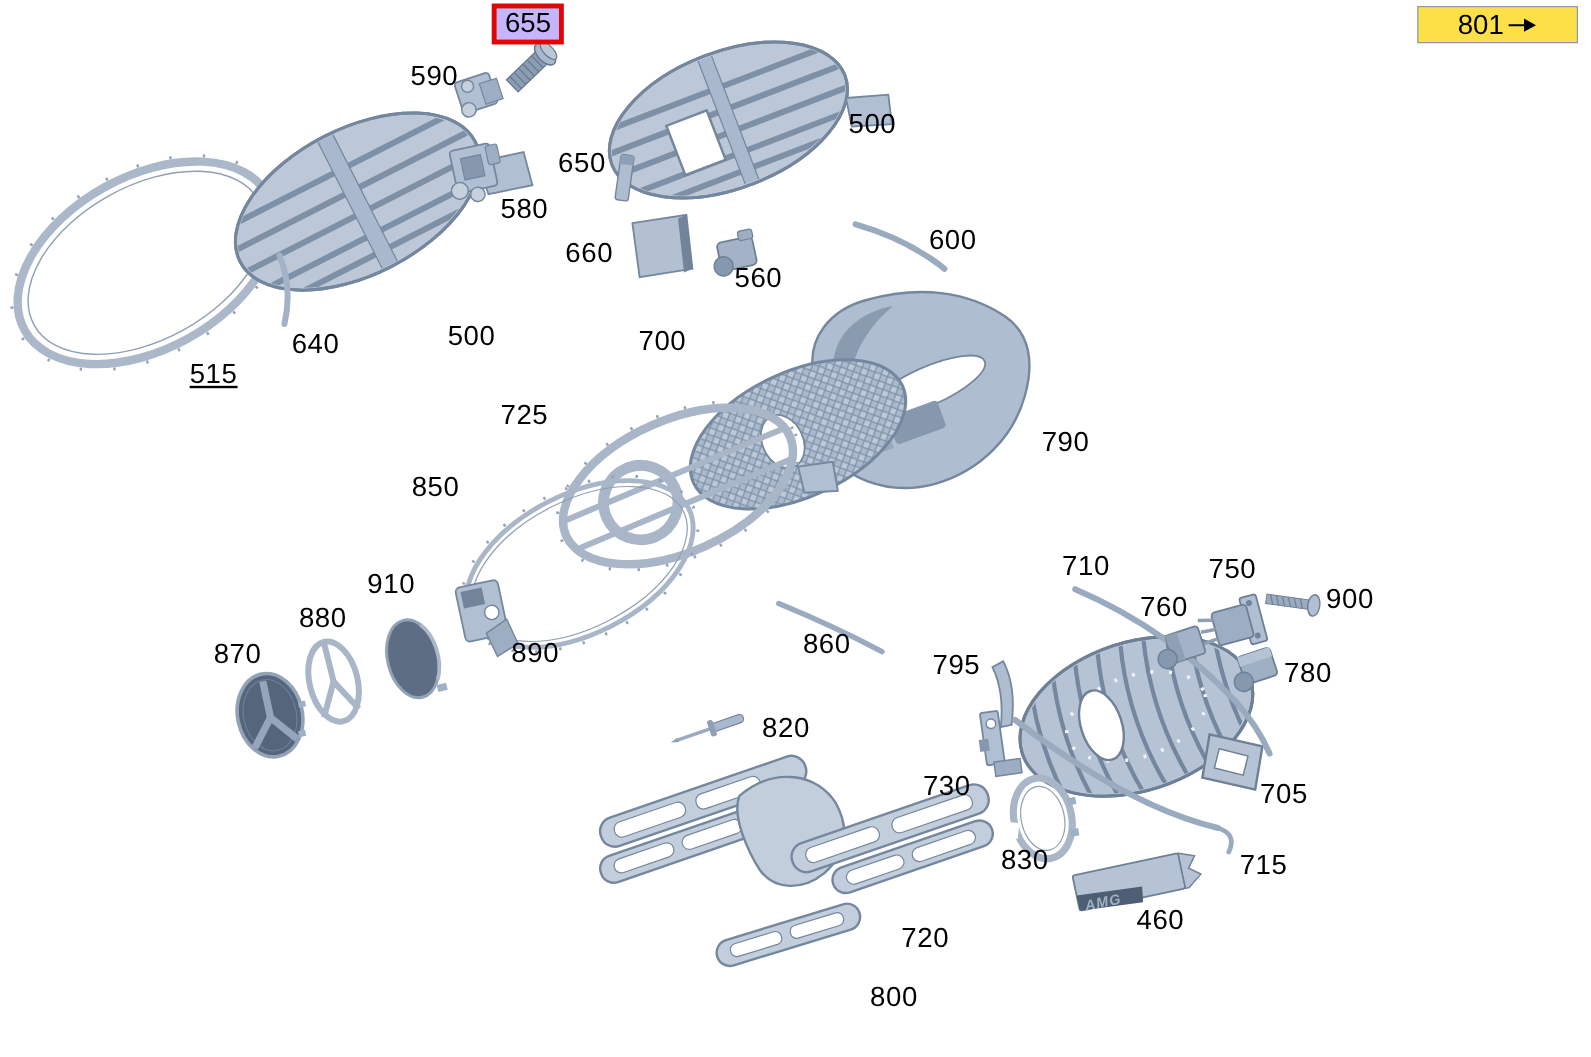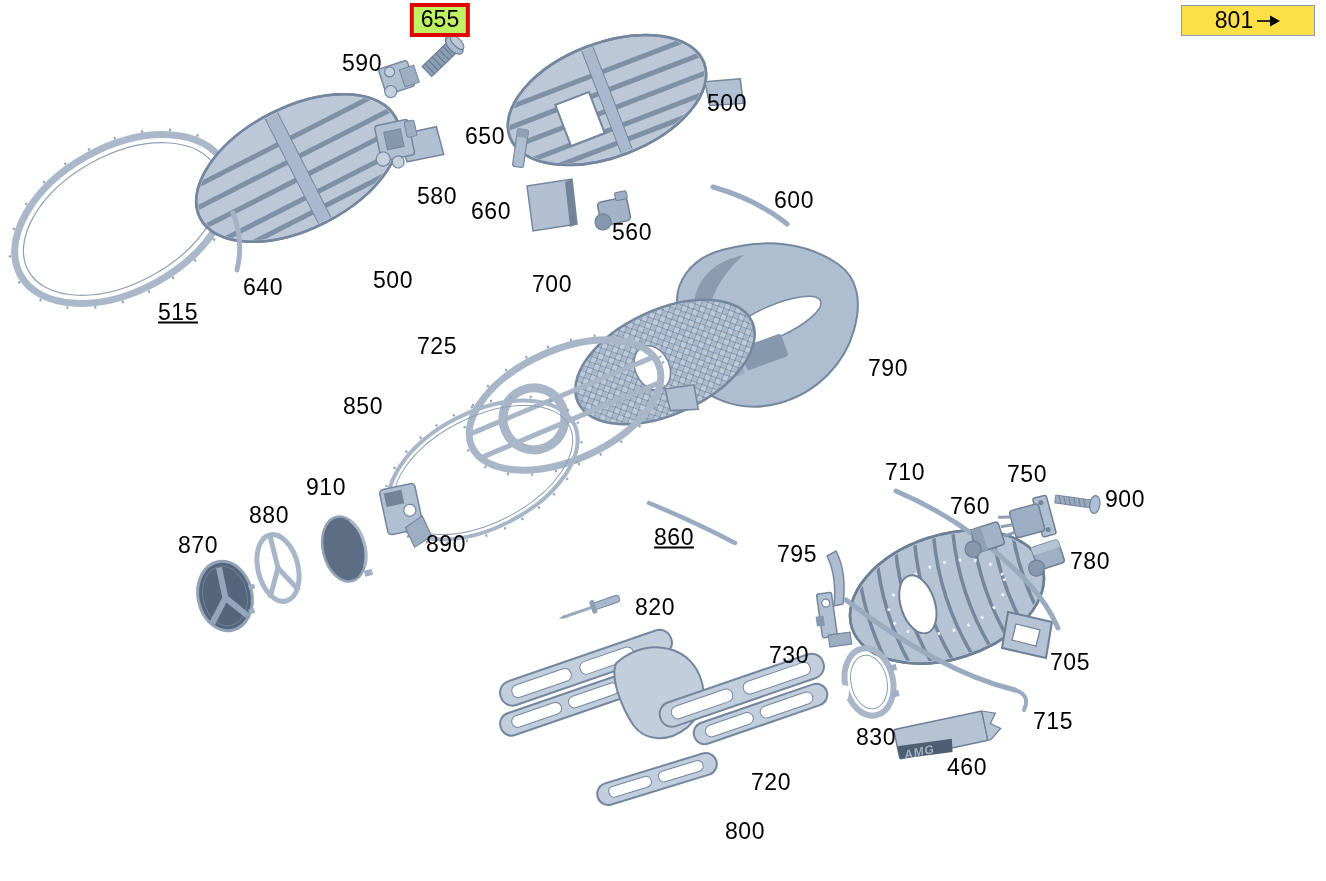--- a/index.html
+++ b/index.html
@@ -18,21 +18,21 @@
     color:#000;
     white-space:nowrap;
     letter-spacing:0.5px;
     line-height:1;
     user-select:none;
   }
   .hl-box{
     position:absolute;
     transform:translate(-50%,-50%);
     border:4px solid #e10600;
-    background:#bef264;
+    background:#c4b5fd;
     padding:1px 7px 2px 7px;
     font-size:23px;
     color:#000;
     line-height:1;
   }
   .nav-box{
     position:absolute;
     left:1181px;top:5px;
     width:132px;height:29px;
     border:1.5px solid #8a99ab;
@@ -334,44 +334,44 @@
     <span>801</span>
     <svg width="24" height="12" viewBox="0 0 24 12">
       <line x1="0" y1="6" x2="14" y2="6" stroke="#000" stroke-width="1.6"></line>
       <polygon points="13,0.5 23,6 13,11.5" fill="#000"></polygon>
     </svg>
   </div>
 
   <div class="lbl" style="left:362px;top:63px;">590</div>
   <div class="lbl" style="left:727px;top:103px;">500</div>
   <div class="lbl" style="left:485px;top:136px;">650</div>
-  <div class="lbl" style="left:437px;top:174px;margin-top:22px;">580</div>
+  <div class="lbl" style="left:437px;top:174px;">580</div>
   <div class="lbl" style="left:491px;top:211px;">660</div>
   <div class="lbl" style="left:632px;top:232px;">560</div>
   <div class="lbl" style="left:794px;top:200px;">600</div>
   <div class="lbl" style="left:263px;top:287px;">640</div>
   <div class="lbl" style="left:393px;top:280px;">500</div>
   <div class="lbl" style="left:178px;top:312px;text-decoration:underline;">515</div>
   <div class="lbl" style="left:552px;top:284px;">700</div>
   <div class="lbl" style="left:437px;top:346px;">725</div>
   <div class="lbl" style="left:888px;top:368px;">790</div>
   <div class="lbl" style="left:363px;top:406px;">850</div>
   <div class="lbl" style="left:326px;top:487px;">910</div>
   <div class="lbl" style="left:269px;top:515px;">880</div>
   <div class="lbl" style="left:198px;top:545px;">870</div>
   <div class="lbl" style="left:446px;top:544px;">890</div>
-  <div class="lbl" style="left:674px;top:537px;text-decoration:underline;">860</div>
+  <div class="lbl" style="left:689px;top:537px;">860</div>
   <div class="lbl" style="left:905px;top:472px;">710</div>
   <div class="lbl" style="left:1027px;top:474px;">750</div>
   <div class="lbl" style="left:970px;top:506px;">760</div>
   <div class="lbl" style="left:1125px;top:499px;">900</div>
   <div class="lbl" style="left:1090px;top:561px;">780</div>
   <div class="lbl" style="left:797px;top:554px;">795</div>
   <div class="lbl" style="left:655px;top:607px;">820</div>
   <div class="lbl" style="left:789px;top:655px;">730</div>
   <div class="lbl" style="left:1070px;top:662px;">705</div>
-  <div class="lbl" style="left:876px;top:717px;margin-top:20px;">830</div>
+  <div class="lbl" style="left:854px;top:717px;">830</div>
   <div class="lbl" style="left:1053px;top:721px;">715</div>
   <div class="lbl" style="left:967px;top:767px;">460</div>
   <div class="lbl" style="left:771px;top:782px;">720</div>
   <div class="lbl" style="left:702px;top:831px;margin-left:43px;">800</div>
 
 </div>
 
 </body></html>

